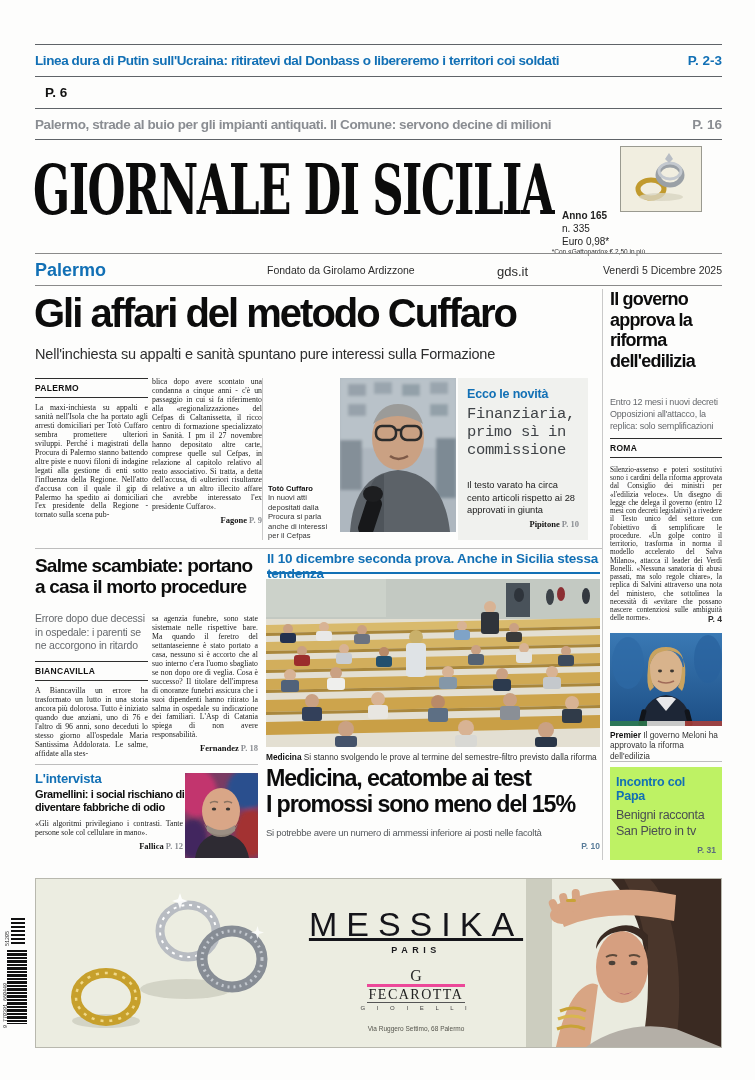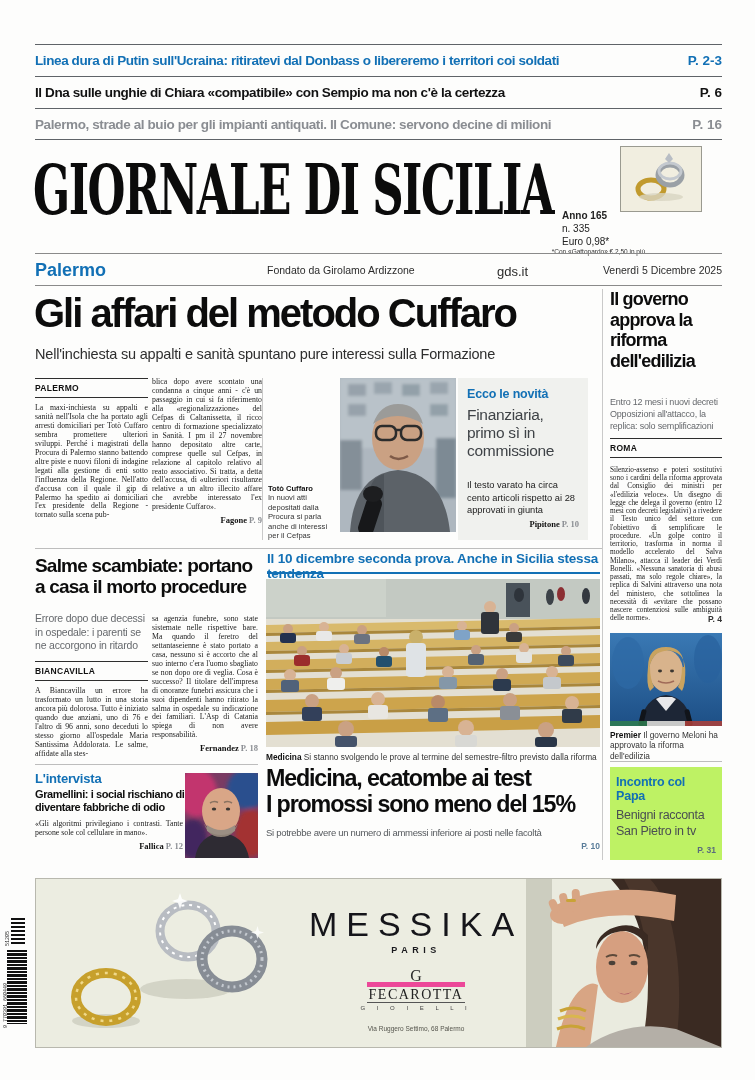--- a/index.html
+++ b/index.html
@@ -62,21 +62,21 @@
   .cuffaro-cap { left:268px; top:484px; width:68px; font-size:7.6px;
      line-height:1.25; color:#333; }
   .cap-b { font-weight:700; color:#111; }
   .photo { overflow:hidden; background:#9aa4ad; }
   .cuffaro-photo { left:340px; top:378px; width:116px; height:154px; }
 
   .novita { left:458px; top:378px; width:130px; height:162px;
      background:#f0f1ee; padding:9px 9px; }
   .kicker { font-size:12.5px; font-weight:700; color:#1270b5; letter-spacing:-0.2px; }
   .novita-hl { margin-top:5px; font-size:15.5px; line-height:1.15; color:#3f4347;
-     letter-spacing:-0.3px; }
+     letter-spacing:-0.3px;font-family:Liberation Mono, monospace; }
   .novita-tx { margin-top:20px; font-size:9.3px; line-height:1.3; color:#222; }
 
   .vrule { width:1px; background:#c9c9c9; }
   .hrule { height:1px; background:#bdbdbd; }
 
   
   .salme-hl { left:35px; top:556px; width:225px; font-size:19px; font-weight:800;
      letter-spacing:-0.8px; line-height:1.08; color:#0c0c0c; }
   .standfirst { font-size:10.5px; line-height:1.3; color:#66696d; letter-spacing:-0.2px; }
   .salme-c1 { left:35px; top:612px; width:113px; }
@@ -124,29 +124,29 @@
 
   
   .div-main { left:602px; top:289px; height:571px; }
   .div-cols { left:262px; top:378px; height:162px; }
   .rule-mid { left:35px; top:548px; width:567px; }
 
   
   .ad { left:35px; top:878px; width:687px; height:170px; background:#ecede1;
      border:1px solid #b8b8ae; }
   .ad-brand { position:absolute; left:250px; top:26px; width:260px; text-align:center;
-     font-size:34px; letter-spacing:9px; color:#15151a; font-weight:400; }
+     font-size:34px; letter-spacing:9px; color:#15151a; font-weight:400;text-decoration:underline; }
   .ad-paris { position:absolute; left:250px; top:66px; width:260px; text-align:center;
      font-size:9px; letter-spacing:4.5px; font-weight:700; color:#1a1a1e; }
   .ad-mono { position:absolute; left:250px; top:88px; width:260px; text-align:center;
      font-family:"Liberation Serif", serif; font-size:16px; color:#2a2a2a; }
   .ad-ret { position:absolute; left:250px; top:108px; width:260px; text-align:center;
      font-family:"Liberation Serif", serif; font-size:14px; letter-spacing:1.5px;
      color:#222; border-bottom:none; }
-  .ad-ret span { border-top:5px solid #ec4899; border-bottom:1px solid #555; padding:0 2px; }
+  .ad-ret span { border-top:3px solid #ec4899; border-bottom:1px solid #555; padding:0 2px; }
   .ad-gioielli { position:absolute; left:250px; top:126px; width:260px; text-align:center;
      font-size:6px; letter-spacing:5px; color:#444; }
   .ad-addr { position:absolute; left:250px; top:146px; width:260px; text-align:center;
      font-size:6.5px; color:#55554d; }
 
   
   .barcode-wrap { left:5px; top:918px; width:24px; height:112px; }
   .bc-top { position:absolute; left:6px; top:0; width:14px; height:26px;
      background:repeating-linear-gradient(to bottom,#111 0 2px,#fff 2px 4px); }
   .bc-main { position:absolute; left:2px; top:32px; width:20px; height:74px;
@@ -162,21 +162,20 @@
 <body>
 
 <div id="page">
 
   <div class="abs tops">
     <div class="toprow row-blue">
       <span class="t">Linea dura di Putin sull'Ucraina: ritiratevi dal Donbass o libereremo i territori coi soldati</span>
       <span class="p">P. 2-3</span>
     </div>
     <div class="toprow row-black">
-      <span class="t">Il Dna sulle unghie di Chiara «compatibile» con Sempio ma non c'è la certezza</span>
       <span class="p">P. 6</span>
     </div>
     <div class="toprow row-gray last">
       <span class="t">Palermo, strade al buio per gli impianti antiquati. Il Comune: servono decine di milioni</span>
       <span class="p">P. 16</span>
     </div>
   </div>
 
   <div class="abs mast-title">GIORNALE DI SICILIA</div>
   <div class="abs mast-thumb">

